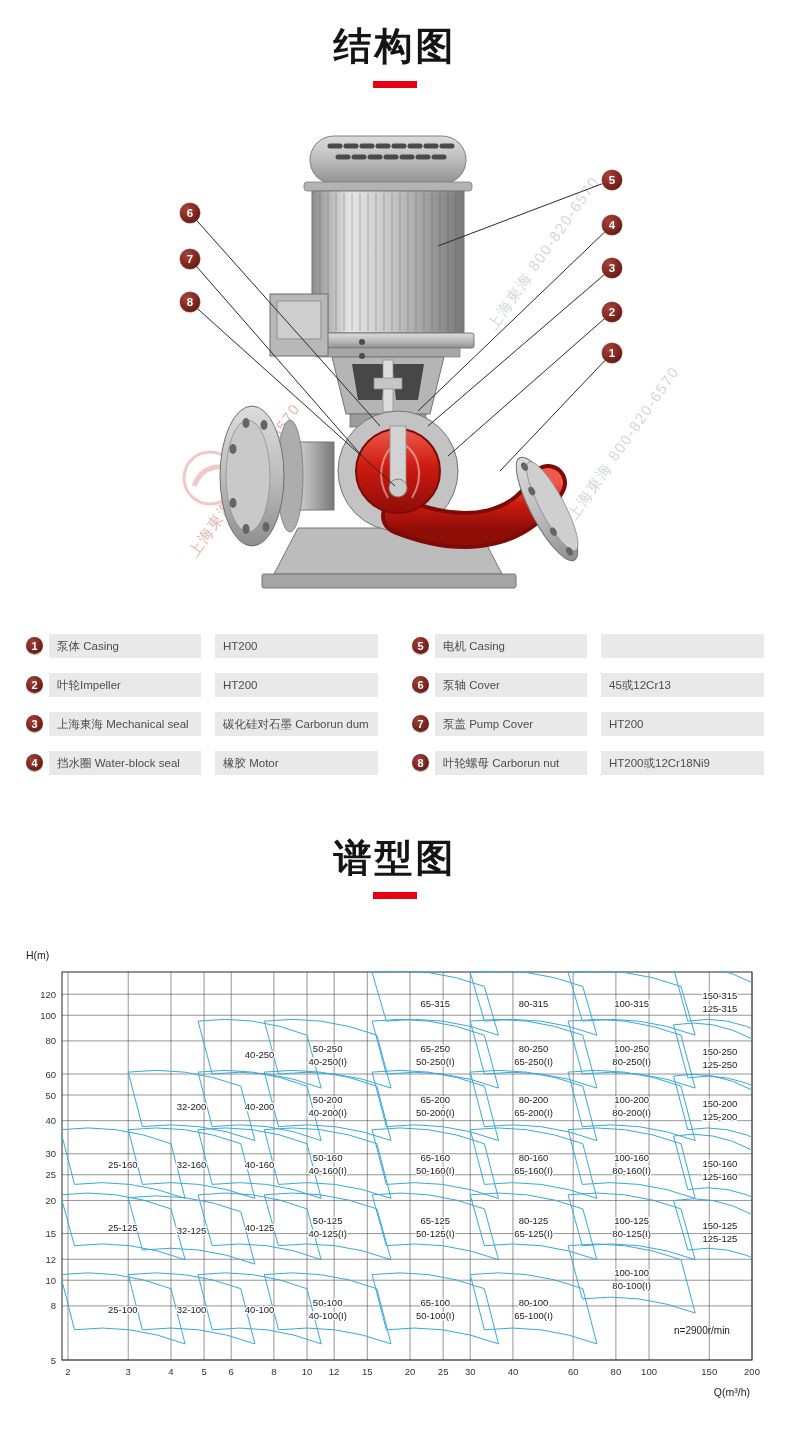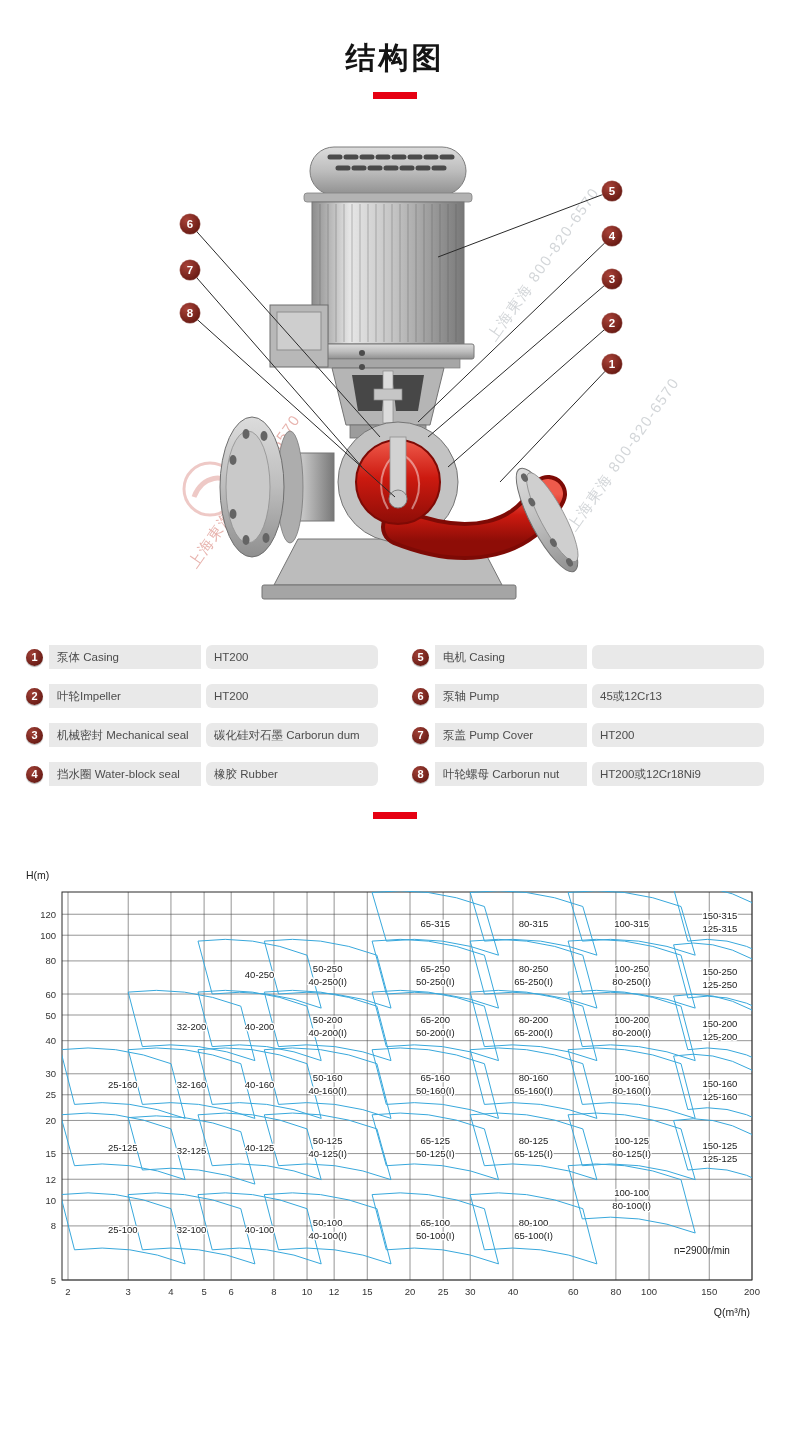--- a/index.html
+++ b/index.html
@@ -1,35 +1,35 @@
 <!DOCTYPE html>
 <html><head>
 <meta charset="utf-8">
 <style>
   html,body{margin:0;padding:0;background:#ffffff;}
   .page{position:relative;width:790px;height:1447px;background:#fff;overflow:hidden;
         font-family:"Liberation Sans","DejaVu Sans",sans-serif;}
-  .section-title{margin:16px;text-align:center;font-size:30px;font-weight:700;color:#141414;
+  .section-title{margin:0;text-align:center;font-size:38px;font-weight:700;color:#141414;
         letter-spacing:3px;line-height:1.2;}
   .t1{padding-top:24px;}
   .t2{padding-top:46px;}
   .red-bar{width:44px;height:7px;background:#e60012;margin:11px auto 0;}
   .figure{position:relative;width:790px;height:500px;margin-top:38px;}
   .figure svg{display:block;}
   .parts{display:flex;gap:34px;padding:0 26px;margin-top:8px;}
   .col{flex:1;min-width:0;}
   .part-row{display:flex;align-items:center;margin-bottom:15px;}
   .badge{flex:0 0 17px;width:17px;height:17px;border-radius:50%;
         background:radial-gradient(circle at 35% 30%, #a04036, #570f0a);
         color:#fff;font-size:11px;font-weight:700;display:flex;align-items:center;justify-content:center;
         margin-right:6px;box-shadow:0 1px 1px rgba(0,0,0,.35);}
   .cell{background:#e9e9e9;height:24px;box-sizing:border-box;padding:4px 8px;
         font-size:11.5px;line-height:16px;color:#4c4c4c;white-space:nowrap;overflow:hidden;}
-  .cell.label{width:152px;flex:0 0 152px;margin-right:5px;}
-  .cell.value{flex:1;border-radius:6px;}
+  .cell.label{width:152px;flex:0 0 152px;margin-right:14px;}
+  .cell.value{flex:1;}
   .chart-wrap{position:relative;width:790px;height:505px;margin-top:38px;}
   .wm{font-size:15px;letter-spacing:1.5px;fill:#a7adb3;opacity:.5;}
   .wm-red{fill:#d4756b;opacity:.55;}
 </style>
 </head>
 <body>
 
 <div class="page">
 
   <section>
@@ -167,55 +167,56 @@
             <div class="cell label">泵体 Casing</div>
             <div class="cell value">HT200</div>
           </div>
           <div class="part-row">
             <span class="badge">2</span>
             <div class="cell label">叶轮Impeller</div>
             <div class="cell value">HT200</div>
           </div>
           <div class="part-row">
             <span class="badge">3</span>
-            <div class="cell label">机械密封 Mechanical seal</div>
+            <div class="cell label">上海東海 Mechanical seal</div>
             <div class="cell value">碳化硅对石墨 Carborun dum</div>
           </div>
           <div class="part-row">
             <span class="badge">4</span>
             <div class="cell label">挡水圈 Water-block seal</div>
-            <div class="cell value">橡胶 Rubber</div>
+            <div class="cell value">橡胶 Motor</div>
           </div>
         </div>
       <div class="col" id="parts-right">
           <div class="part-row">
             <span class="badge">5</span>
             <div class="cell label">电机 Casing</div>
             <div class="cell value"></div>
           </div>
           <div class="part-row">
             <span class="badge">6</span>
-            <div class="cell label">泵轴 Pump</div>
+            <div class="cell label">泵轴 Cover</div>
             <div class="cell value">45或12Cr13</div>
           </div>
           <div class="part-row">
             <span class="badge">7</span>
             <div class="cell label">泵盖 Pump Cover</div>
             <div class="cell value">HT200</div>
           </div>
           <div class="part-row">
             <span class="badge">8</span>
             <div class="cell label">叶轮螺母 Carborun nut</div>
             <div class="cell value">HT200或12Cr18Ni9</div>
           </div>
         </div>
     </div>
   </section>
 
   <section>
+    <h1 class="section-title t2">谱型图</h1>
     <div class="red-bar"></div>
 
     <div class="chart-wrap">
       <svg id="chart-svg" viewBox="0 0 790 505" width="790" height="505">
           <defs>
             <clipPath id="plotclip">
               <rect x="62" y="34" width="690" height="390"></rect>
             </clipPath>
           </defs>
           <g stroke="#4d4d4d" stroke-width="0.6">

